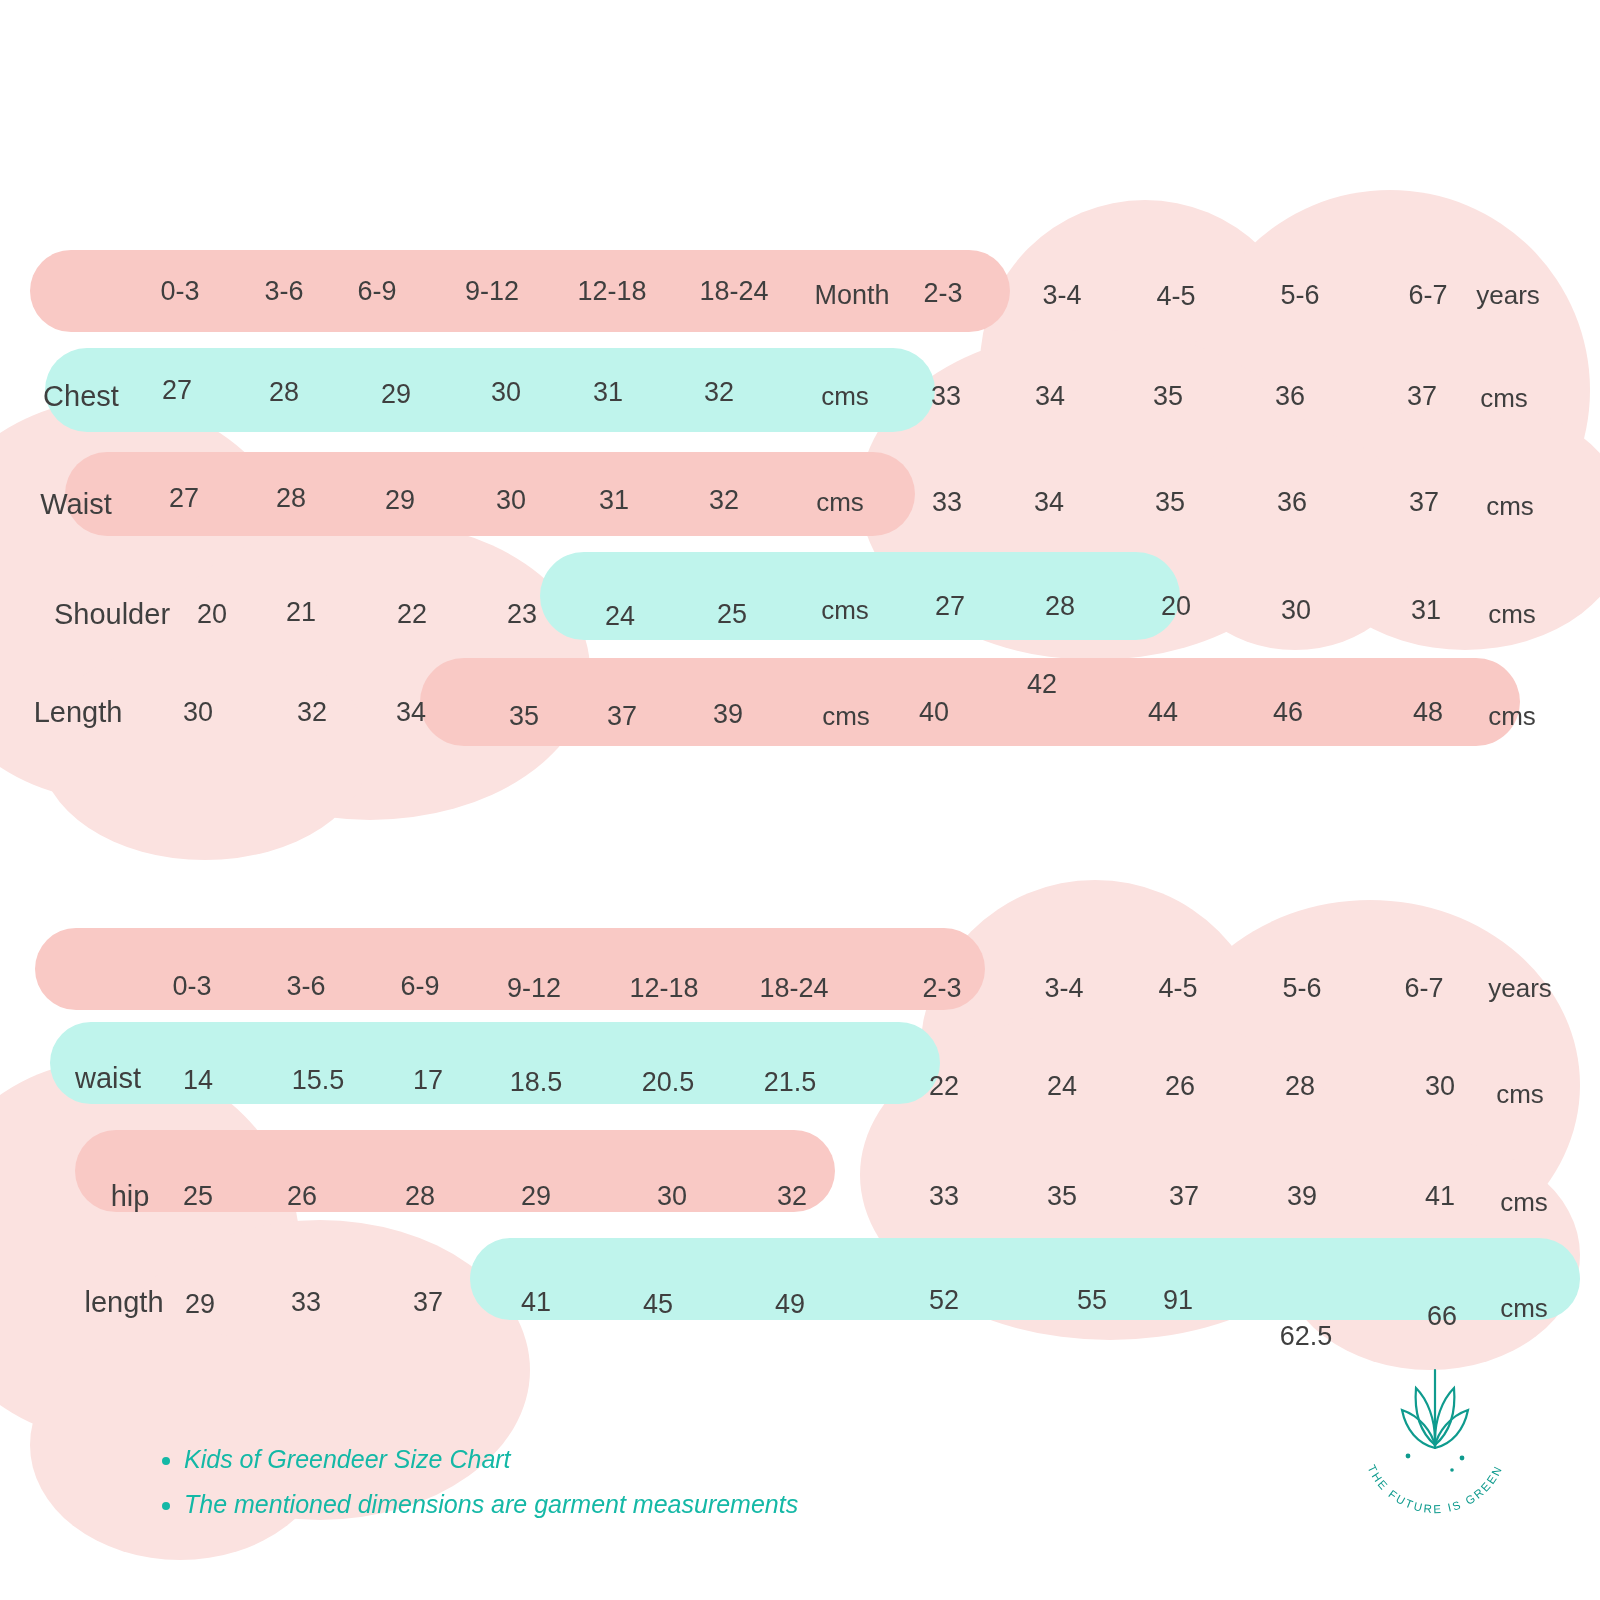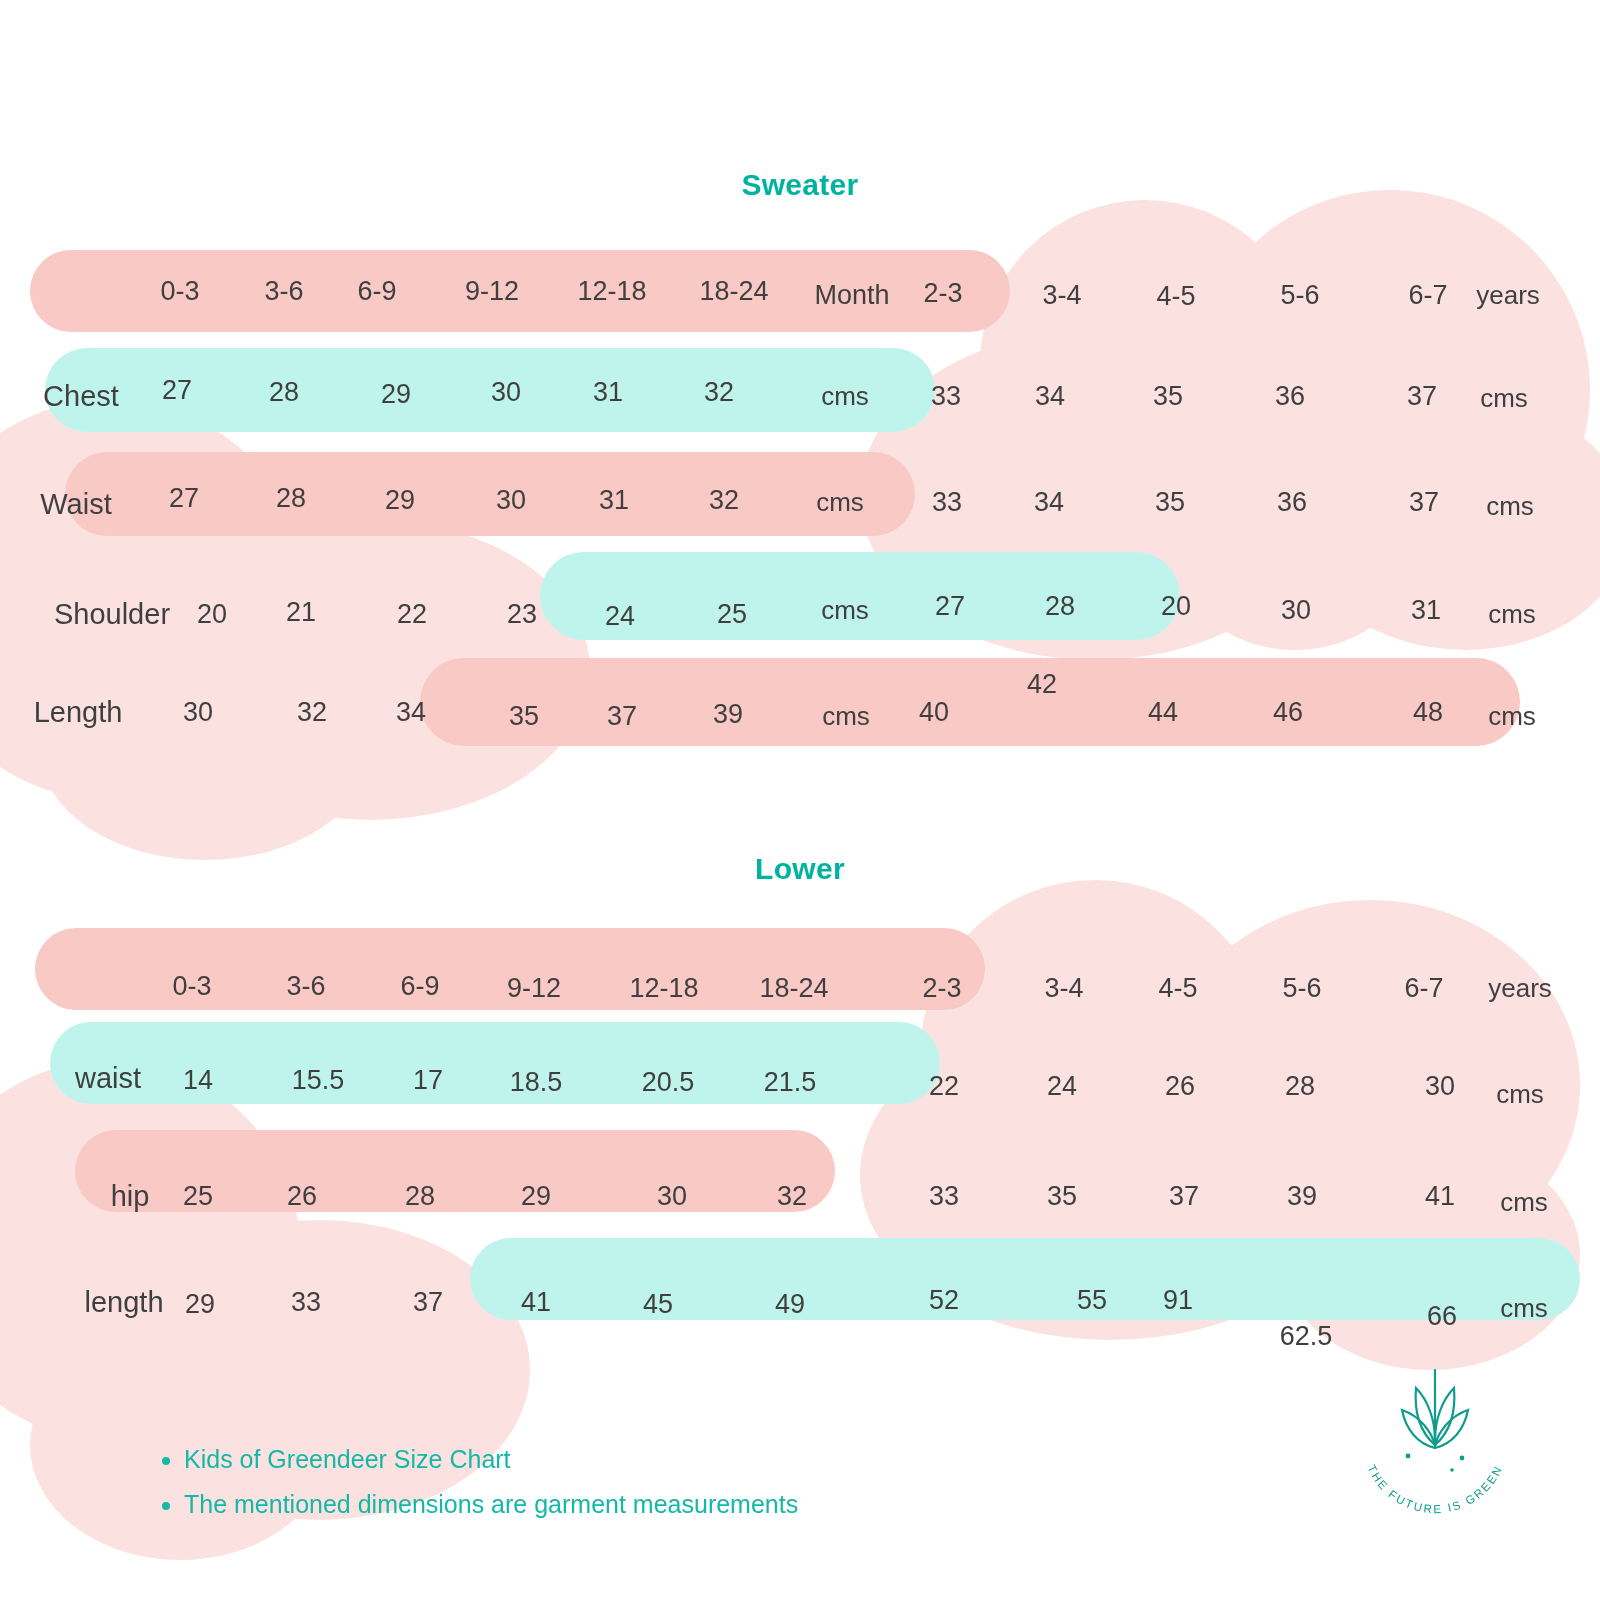--- a/index.html
+++ b/index.html
@@ -78,20 +78,21 @@
     left: 160px;
     top: 1440px;
     color: #14b8a6;
     font-size: 25px;
     line-height: 1.55;
     z-index: 4;
   }
   .notes ul {
     margin: 0;
     padding-left: 24px;
+    font-style: italic;
   }
   .notes li {
     margin-bottom: 6px;
   }
 
   
   .logo {
     position: absolute;
     left: 1340px;
     top: 1340px;
@@ -130,21 +131,20 @@
   <div class="bar pink" style="left:420px; top:658px; width:1100px; height:88px;"></div>
 
   <div class="bar pink" style="left:35px; top:928px; width:950px; height:82px;"></div>
   <div class="bar mint" style="left:50px; top:1022px; width:890px; height:82px;"></div>
   <div class="bar pink" style="left:75px; top:1130px; width:760px; height:82px;"></div>
   <div class="bar mint" style="left:470px; top:1238px; width:1110px; height:82px;"></div>
 </div>
 
 <div class="content">
 
-  <div class="section-title" style="top:168px;">Sweater</div>
 
   <div class="cell" style="left:180px; top:291px;">0-3</div>
   <div class="cell" style="left:284px; top:291px;">3-6</div>
   <div class="cell" style="left:377px; top:291px;">6-9</div>
   <div class="cell" style="left:492px; top:291px;">9-12</div>
   <div class="cell" style="left:612px; top:291px;">12-18</div>
   <div class="cell" style="left:734px; top:291px;">18-24</div>
   <div class="cell" style="left:852px; top:295px;">Month</div>
   <div class="cell" style="left:943px; top:293px;">2-3</div>
   <div class="cell" style="left:1062px; top:295px;">3-4</div>
@@ -206,21 +206,20 @@
   <div class="cell" style="left:622px; top:716px;">37</div>
   <div class="cell" style="left:728px; top:714px;">39</div>
   <div class="cell unit" style="left:846px; top:716px;">cms</div>
   <div class="cell" style="left:934px; top:712px;">40</div>
   <div class="cell" style="left:1042px; top:684px;">42</div>
   <div class="cell" style="left:1163px; top:712px;">44</div>
   <div class="cell" style="left:1288px; top:712px;">46</div>
   <div class="cell" style="left:1428px; top:712px;">48</div>
   <div class="cell unit" style="left:1512px; top:716px;">cms</div>
 
-  <div class="section-title" style="top:852px;">Lower</div>
 
   <div class="cell" style="left:192px; top:986px;">0-3</div>
   <div class="cell" style="left:306px; top:986px;">3-6</div>
   <div class="cell" style="left:420px; top:986px;">6-9</div>
   <div class="cell" style="left:534px; top:988px;">9-12</div>
   <div class="cell" style="left:664px; top:988px;">12-18</div>
   <div class="cell" style="left:794px; top:988px;">18-24</div>
   <div class="cell" style="left:942px; top:988px;">2-3</div>
   <div class="cell" style="left:1064px; top:988px;">3-4</div>
   <div class="cell" style="left:1178px; top:988px;">4-5</div>

